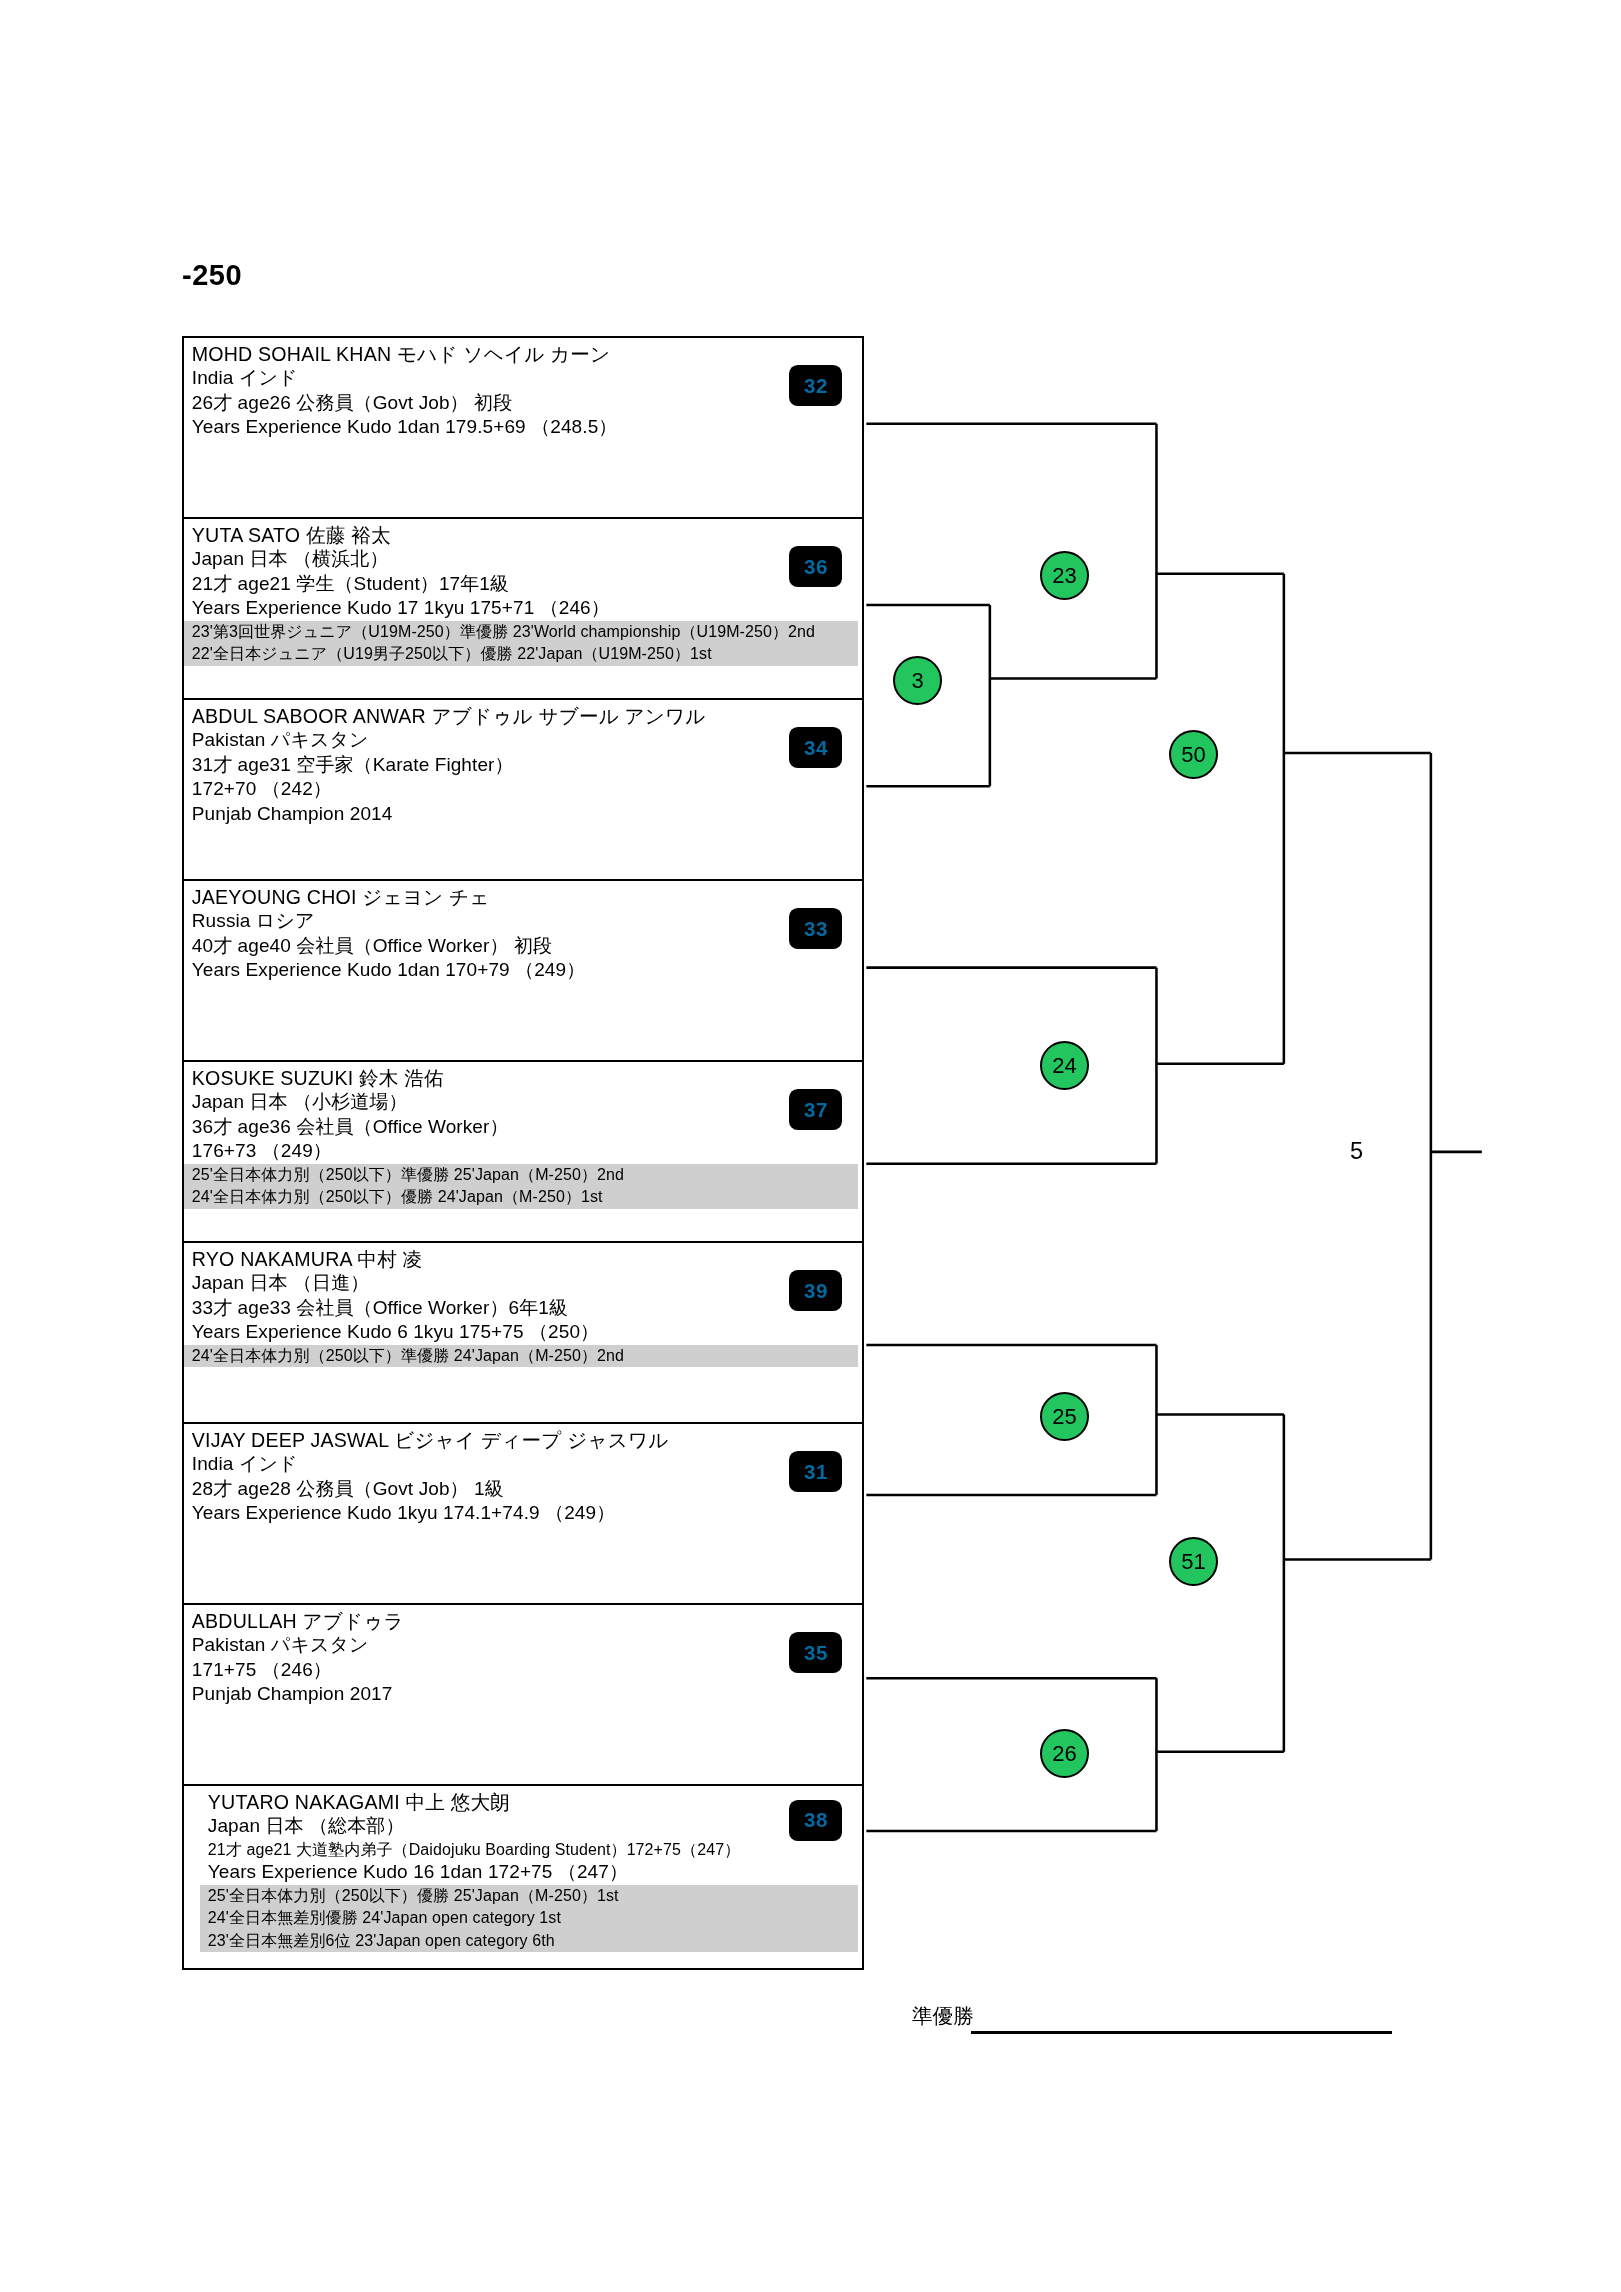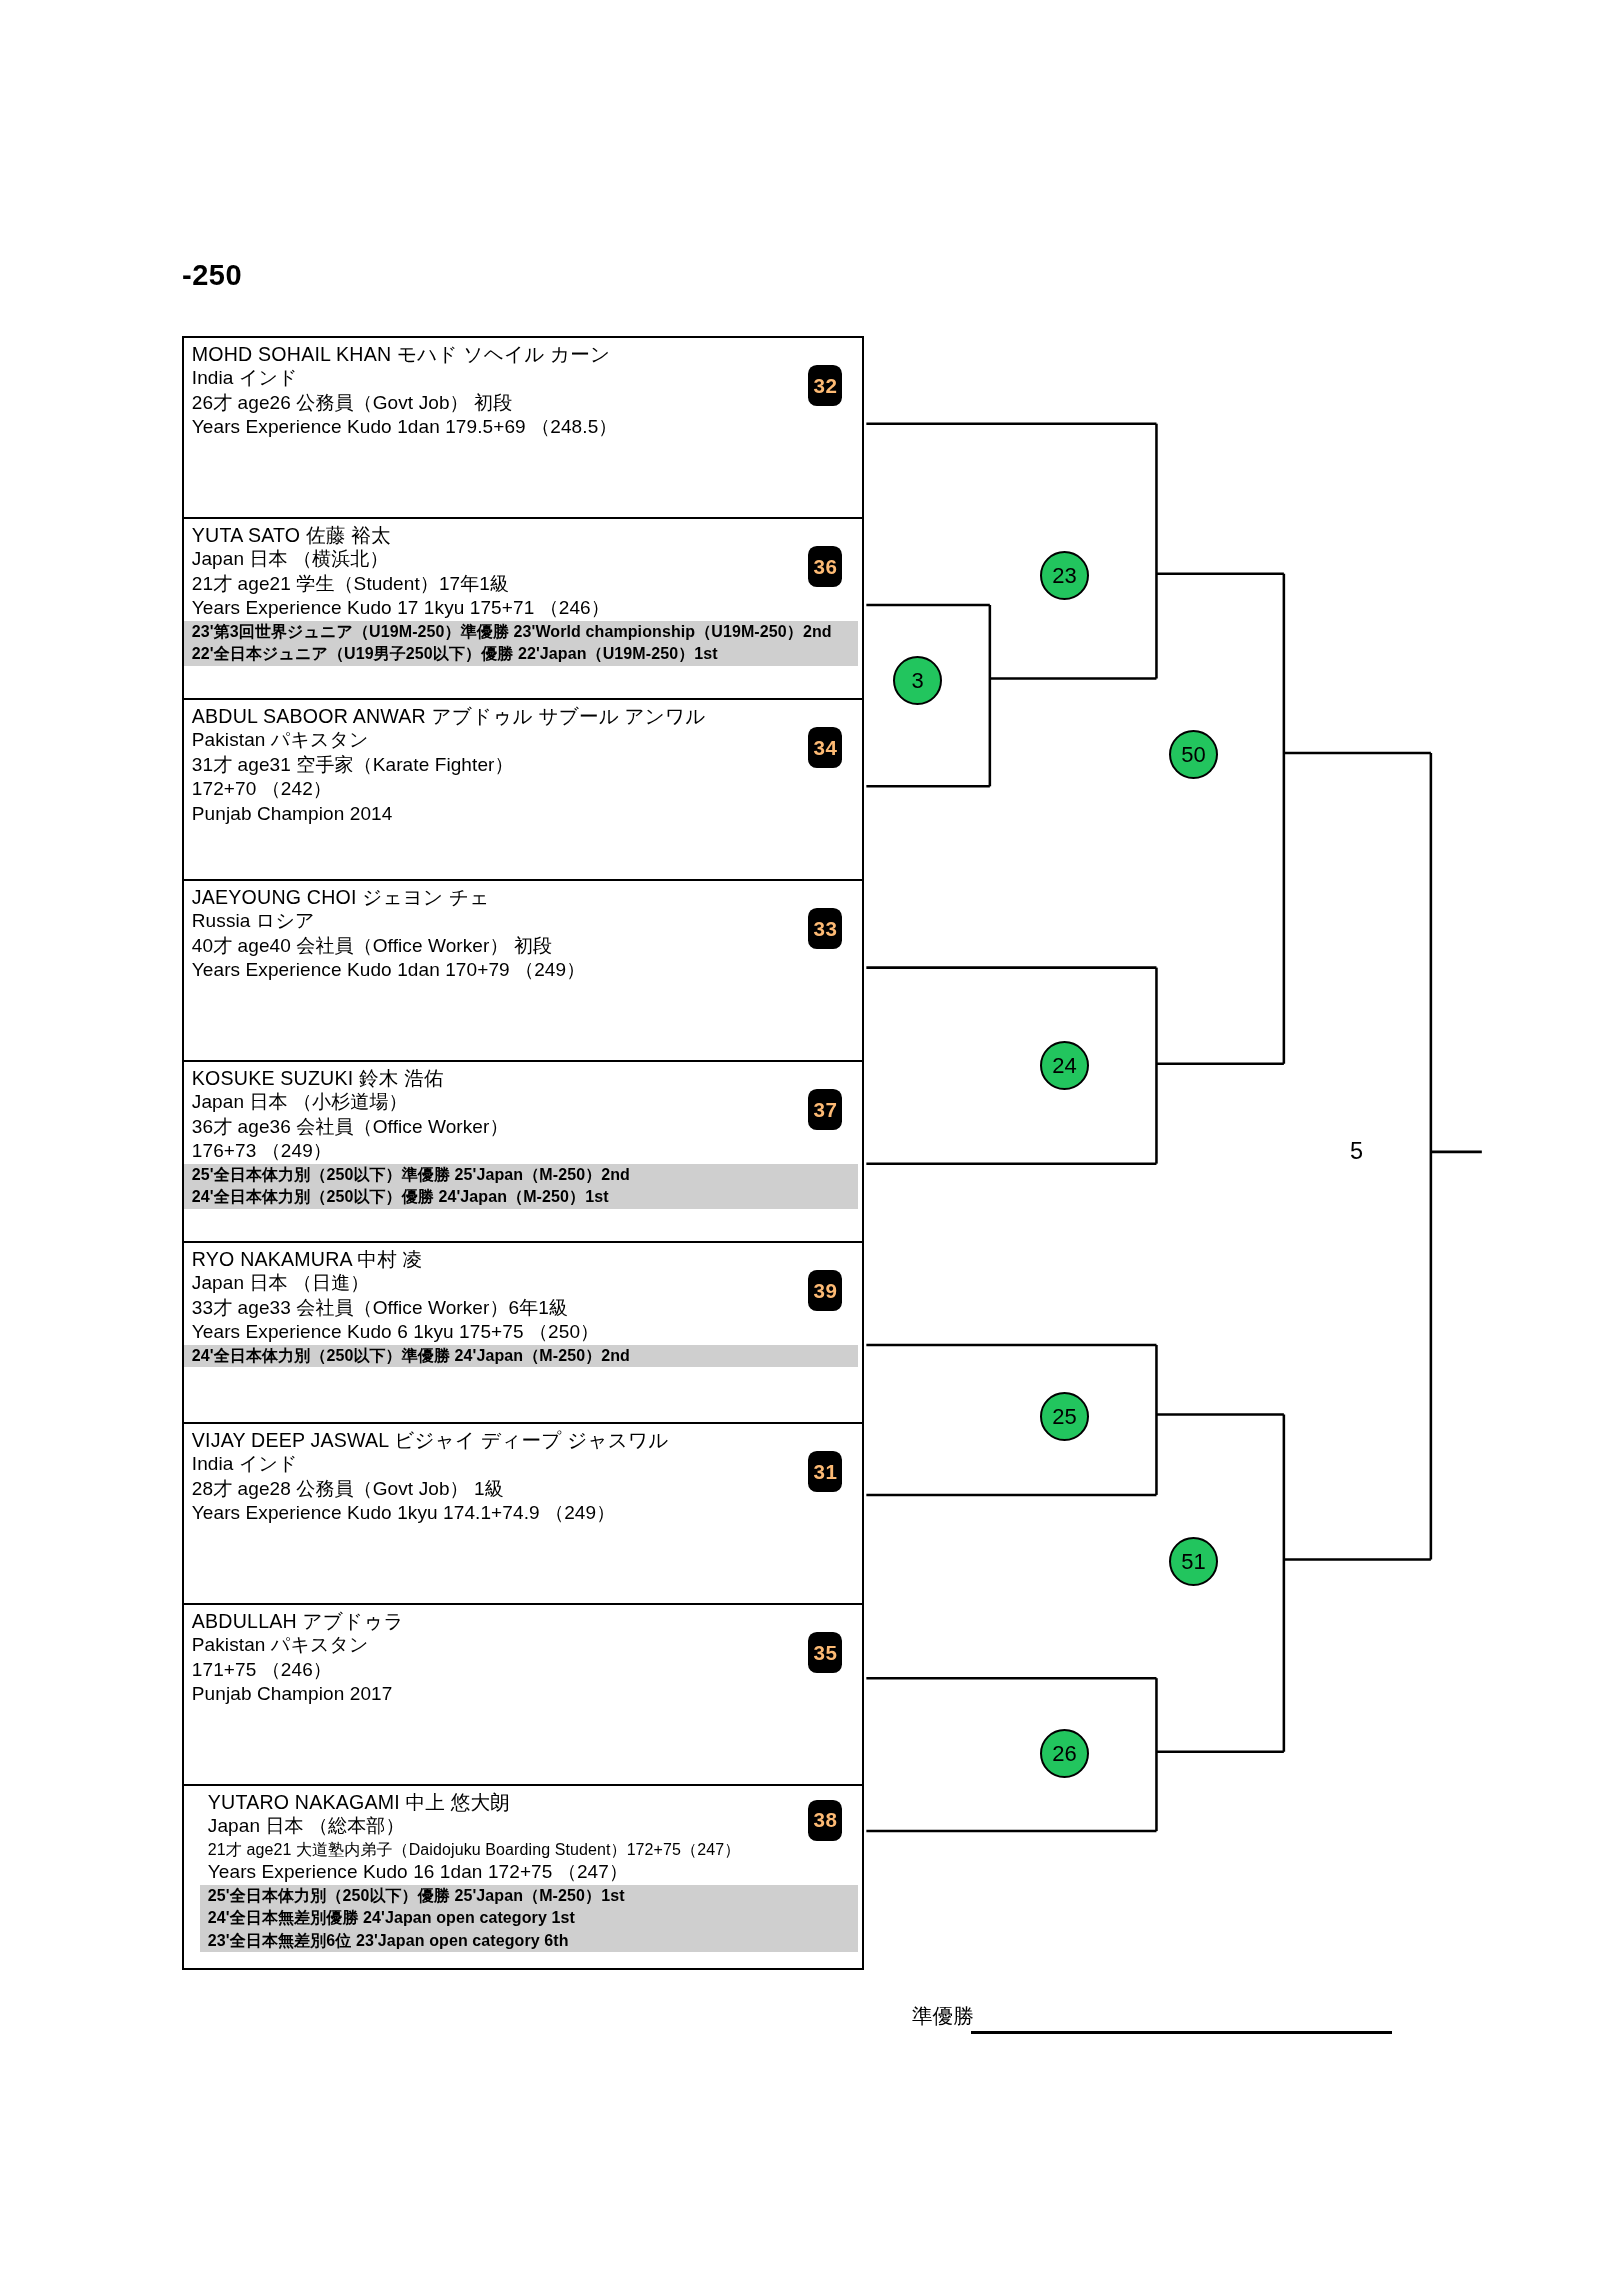--- a/index.html
+++ b/index.html
@@ -77,33 +77,32 @@
     font-size: 16px;
     line-height: 21.6px;
   }
   .c-line.ach {
     font-size: 16px;
     line-height: 22.5px;
     background: #cfcfcf;
     margin-left: -7.8px;
     padding-left: 7.8px;
     padding-right: 3.9px;
-    font-weight: bold;
   }
 
   
   .seed-badge {
     position: absolute;
     right: 19.6px;
     top: 27.4px;
-    width: 34px;
+    width: 53px;
     height: 41px;
     background: #000;
     border-radius: 8.8px;
-    color: #fdba74;
+    color: #0369a1;
     font-size: 20.6px;
     font-weight: bold;
     display: flex;
     align-items: center;
     justify-content: center;
     letter-spacing: 0.5px;
   }
   .seed-badge.high {
     top: 13.7px;
   }

